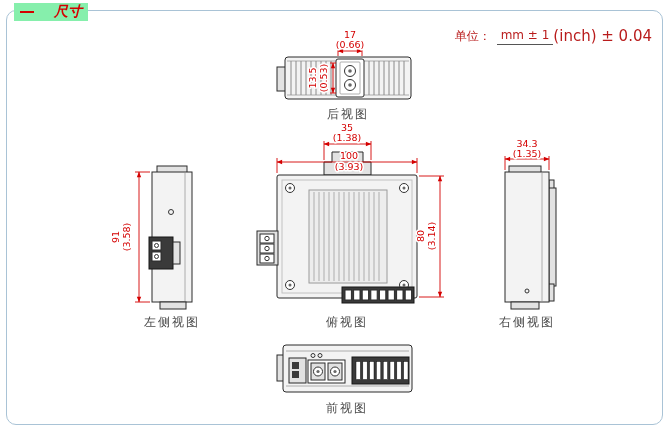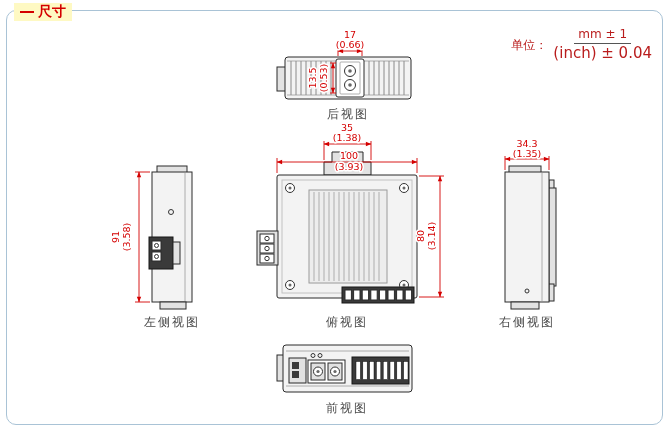--- a/index.html
+++ b/index.html
@@ -1,25 +1,25 @@
 <!DOCTYPE html>
 <html><head>
 <meta charset="utf-8">
 <style>
   * { margin:0; padding:0; box-sizing:border-box; }
   html,body { width:670px; height:432px; background:#fff; overflow:hidden;
     font-family:"DejaVu Sans","Liberation Sans",sans-serif; position:relative; }
   .frame { position:absolute; left:6px; top:10px; width:657px; height:415px;
     border:1px solid #a9c3d6; border-radius:10px; z-index:1; }
-  .title { position:absolute; left:14px; top:3px; display:flex; align-items:center; gap:4px;
-    background:#fef9c3; padding:0 6px; z-index:3; color:#d40000; font-size:14px; font-weight:bold; }
+  .title { position:absolute; left:14px; top:3px; display:flex; align-items:center; gap:20px;
+    background:#86efac; padding:0 6px; z-index:3; color:#d40000; font-size:14px; font-weight:bold;font-style:italic; }
   .title-dash { display:inline-block; width:14px; height:2px; background:#d40000; }
   .unit { position:absolute; right:18px; top:27px; display:flex; align-items:center; gap:6px;
     color:#b91c1c; font-size:12px; z-index:3; }
-  .frac { display:inline-flex; flex-direction:column; align-items:center; line-height:1.3; }
+  .frac { display:inline-flex; flex-direction:row; align-items:center; line-height:1.3; }
   .frac .mm { border-bottom:1px solid #555; padding:0 4px; }
   .frac .inch { font-size:15px; }
   svg.drawing { position:absolute; left:0; top:0; z-index:2; }
 
   .outline { fill:#f3f3f3; stroke:#2b2b2b; stroke-width:1; }
   .light   { fill:#e2e2e2; stroke:#2b2b2b; stroke-width:1; }
   .white   { fill:#ffffff; stroke:#2b2b2b; stroke-width:1; }
   .darkblock { fill:#3a3a3a; stroke:#161616; stroke-width:1; }
   .darksq  { fill:#3a3a3a; stroke:none; }
   .seam { stroke:#9a9a9a; stroke-width:0.8; fill:none; }

